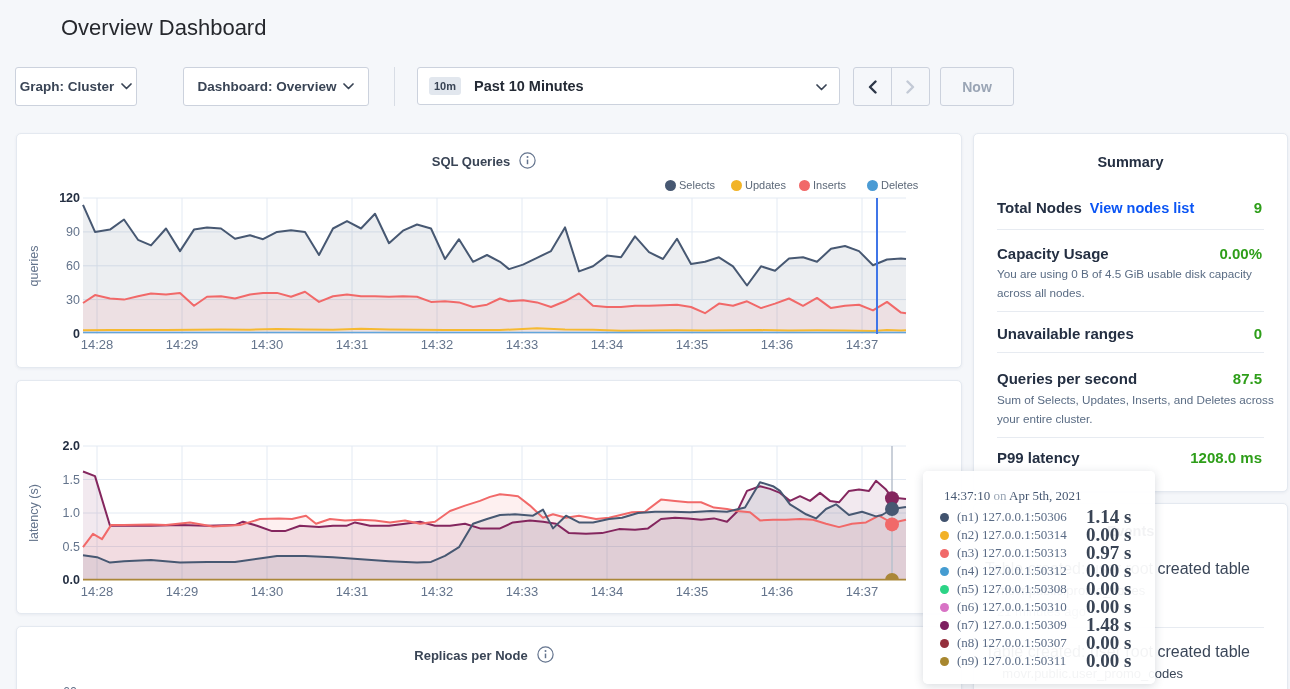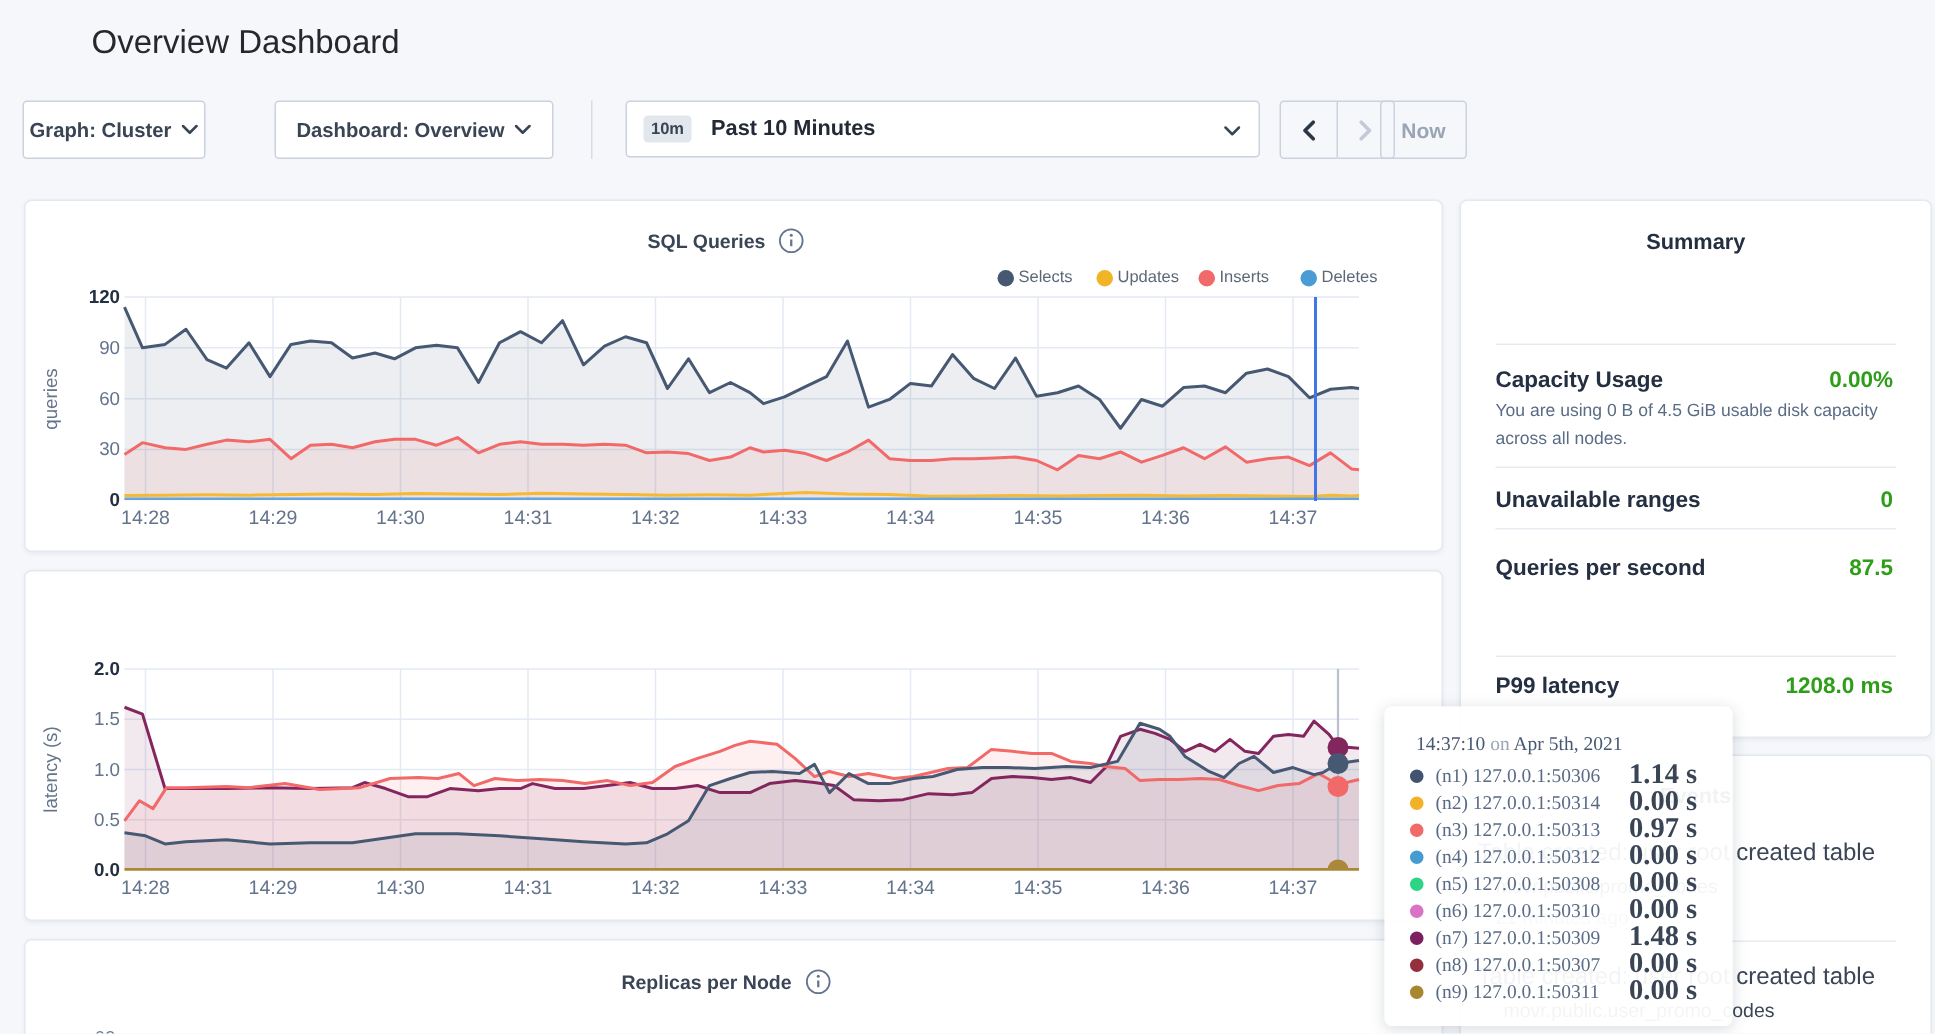--- a/index.html
+++ b/index.html
@@ -49,21 +49,21 @@
     <svg width="9" height="14" viewBox="0 0 9 14">
           <path d="M7.5 1.5 L2 7 L7.5 12.5" fill="none" stroke="#2c3647" stroke-width="2.4" stroke-linecap="round" stroke-linejoin="round"></path>
         </svg>
   </div>
   <div style="flex:1;display:flex;align-items:center;justify-content:center">
     <svg width="9" height="14" viewBox="0 0 9 14">
           <path d="M1.5 1.5 L7 7 L1.5 12.5" fill="none" stroke="#c3cad6" stroke-width="2.4" stroke-linecap="round" stroke-linejoin="round"></path>
         </svg>
   </div>
 </div>
-<div class="btn" style="left:920px;width:58px;color:#9aa5b5;font-size:14px;background:transparent">Now</div>
+<div class="btn" style="left:940px;width:74px;color:#9aa5b5;font-size:14px;background:transparent">Now</div>
 
 <div class="panel" style="left:16px;top:133px;width:946px;height:235px"></div>
 <div class="panel" style="left:16px;top:380px;width:946px;height:234px"></div>
 <div class="panel" style="left:16px;top:626px;width:946px;height:70px"></div>
 
 <div class="ctitle" style="left:11px;top:152px;width:946px">SQL Queries<svg width="17" height="17" viewBox="0 0 17 17" style="margin-left:9px;vertical-align:-3.5px">
         <circle cx="8.5" cy="8.5" r="7.6" fill="none" stroke="#64748e" stroke-width="1.2"></circle>
         <line x1="8.5" y1="7.6" x2="8.5" y2="12.2" stroke="#64748e" stroke-width="1.5"></line>
         <circle cx="8.5" cy="4.9" r="1" fill="#64748e"></circle>
       </svg></div>
@@ -162,36 +162,42 @@
       <text x="506" y="216" text-anchor="middle" font-size="13" fill="#64748c">14:33</text>
       <text x="591" y="216" text-anchor="middle" font-size="13" fill="#64748c">14:34</text>
       <text x="676" y="216" text-anchor="middle" font-size="13" fill="#64748c">14:35</text>
       <text x="761" y="216" text-anchor="middle" font-size="13" fill="#64748c">14:36</text>
       <text x="846" y="216" text-anchor="middle" font-size="13" fill="#64748c">14:37</text>
       <text x="22" y="133" text-anchor="middle" font-size="12.5" fill="#64748c" transform="rotate(-90 22 133)">latency (s)</text>
     </svg>
 
 <div class="panel" style="left:973px;top:133px;width:315px;height:359px"></div>
 <div style="position:absolute;left:973px;top:154px;width:315px;text-align:center;font-size:14.5px;font-weight:700;color:#242f42">Summary</div>
+<div class="srow" style="top:199px">
+      <span class="slabel">Total Nodes</span>
+  <span style="margin-left:8px;font-size:14.5px;font-weight:700;color:#0b55f4">View nodes list</span>
+  <span class="sval">9</span>
+    </div>
 <div class="sdiv" style="top:229px"></div>
 <div class="srow" style="top:245px">
       <span class="slabel">Capacity Usage</span>
       <span class="sval">0.00%</span>
     </div>
 <div class="sdesc" style="top:265px">You are using 0 B of 4.5 GiB usable disk capacity across all nodes.</div>
 <div class="sdiv" style="top:311px"></div>
 <div class="srow" style="top:325px">
       <span class="slabel">Unavailable ranges</span>
       <span class="sval">0</span>
     </div>
 <div class="sdiv" style="top:352px"></div>
 <div class="srow" style="top:370px">
       <span class="slabel">Queries per second</span>
       <span class="sval">87.5</span>
     </div>
+<div class="sdesc" style="top:391px;width:280px">Sum of Selects, Updates, Inserts, and Deletes across your entire cluster.</div>
 <div class="sdiv" style="top:437px"></div>
 <div class="srow" style="top:449px">
       <span class="slabel">P99 latency</span>
       <span class="sval">1208.0 ms</span>
     </div>
 
 <div class="panel" style="left:973px;top:503px;width:315px;height:200px"></div>
 <div style="position:absolute;left:973px;top:523px;width:315px;text-align:center;font-size:14.5px;font-weight:700;color:#242f42">Events</div>
 <div class="ev1" style="right:40px;top:560px">Table created: user root created table</div>
 <div class="ev1" style="left:997px;top:583px;font-size:13px">movr.public.promo_codes</div>

